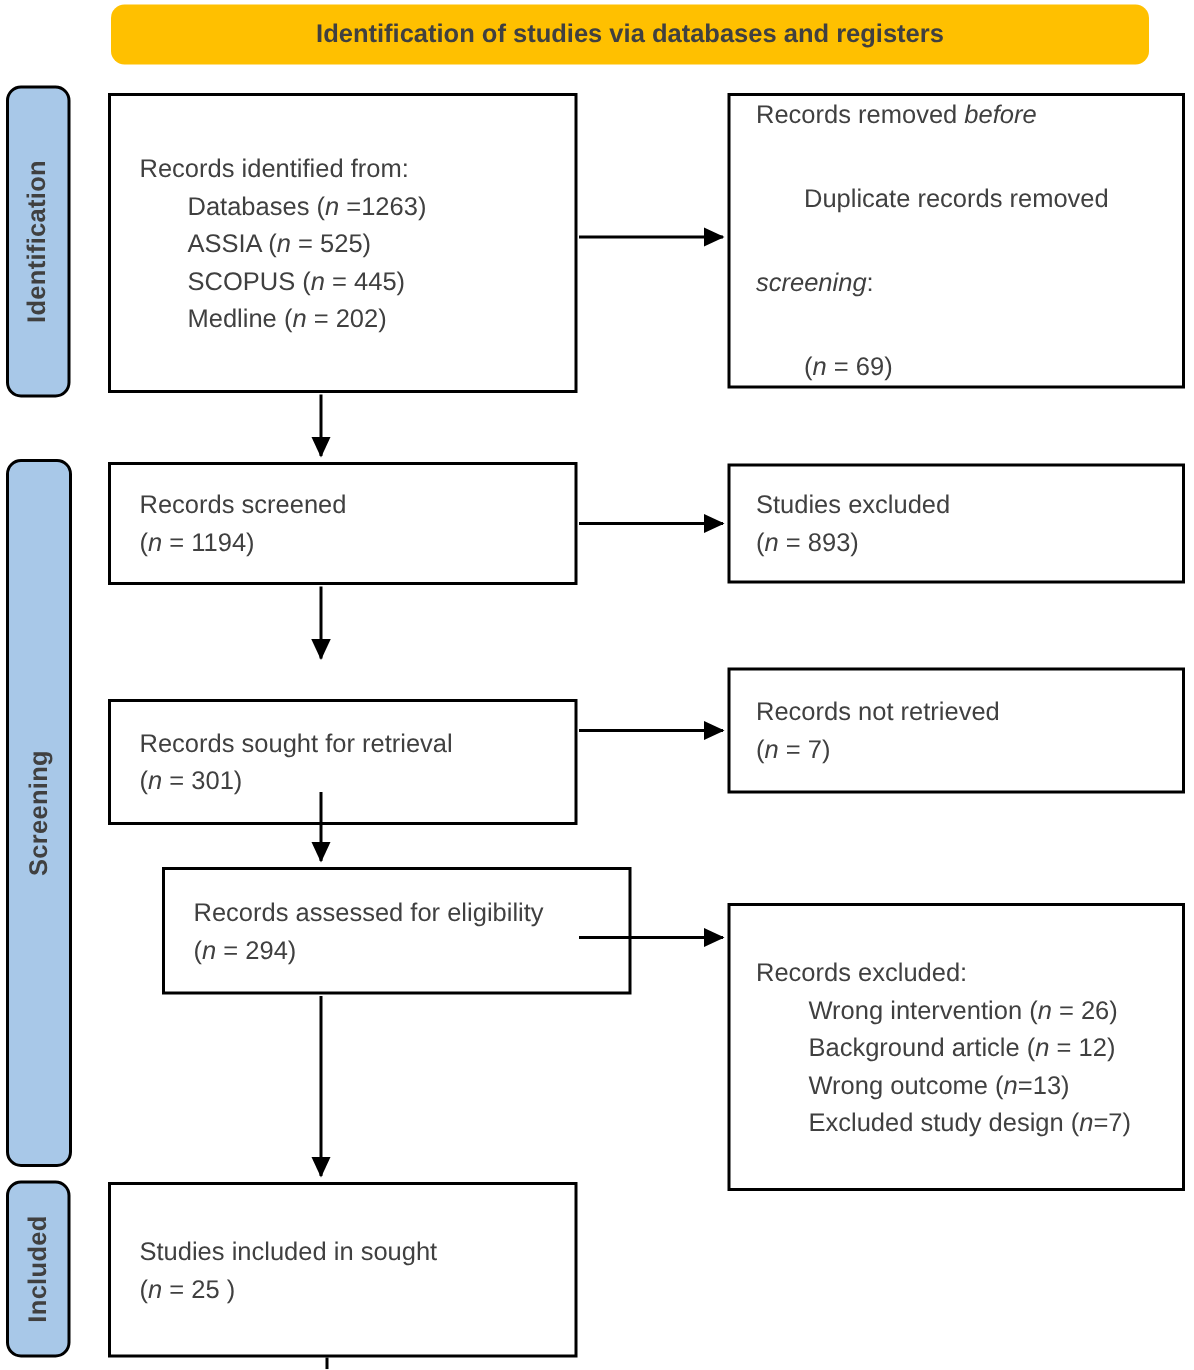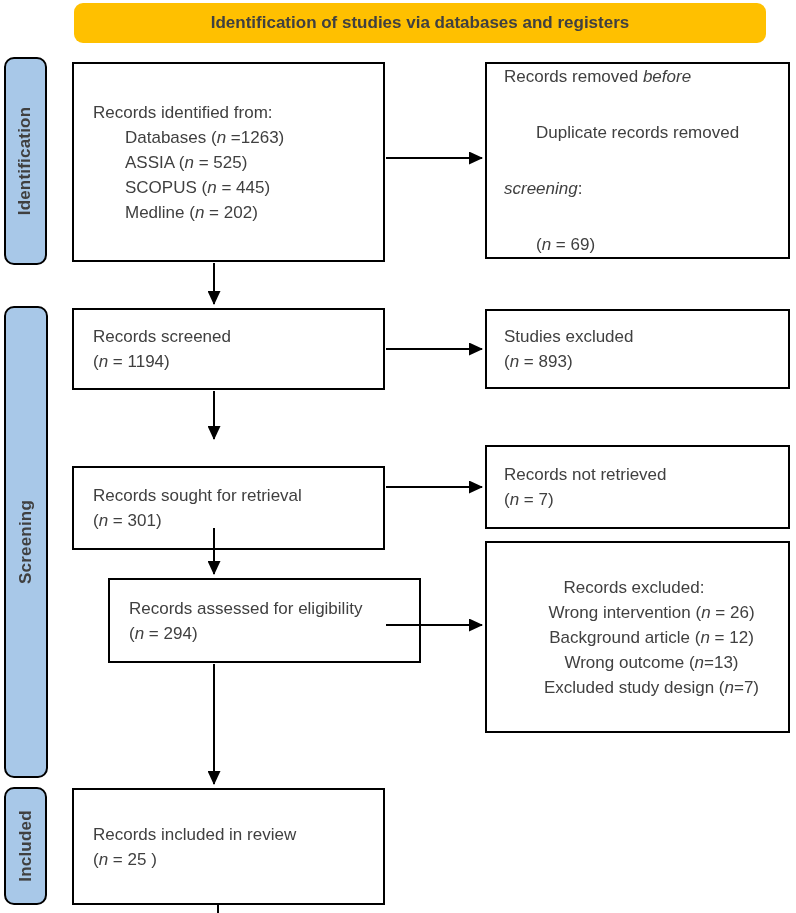--- a/index.html
+++ b/index.html
@@ -71,21 +71,21 @@
   
   .box-l1 { left: 72px; top: 62px;  width: 313px; height: 200px; }
   .box-l2 { left: 72px; top: 308px; width: 313px; height: 82px;  }
   .box-l3 { left: 72px; top: 443px; width: 313px; height: 84px; margin-top: 23px;  }
   .box-l4 { left: 72px; top: 578px; width: 313px; height: 85px; margin-left: 36px;  }
   .box-l5 { left: 72px; top: 788px; width: 313px; height: 117px; }
   
   .box-r1 { left: 485px; top: 62px;  width: 305px; height: 197px; padding-left: 17px; justify-content: space-between; }
   .box-r2 { left: 485px; top: 309px; width: 305px; height: 80px;  padding-left: 17px; }
   .box-r3 { left: 485px; top: 445px; width: 305px; height: 84px;  padding-left: 17px; }
-  .box-r4 { left: 485px; top: 541px; width: 305px; height: 192px; padding-left: 17px; text-align: center; }
+  .box-r4 { left: 485px; top: 602px; width: 305px; height: 192px; padding-left: 17px; }
   .box-r4 .line.indent { padding-left: 35px; }
 
   svg.arrows {
     position: absolute;
     left: 0;
     top: 0;
     pointer-events: none;
   }
 </style>
 </head>
@@ -139,21 +139,21 @@
       <div class="line">(<i>n</i> = 294)</div>
     </div>
   <div class="box box-r4">
       <div class="line">Records excluded:</div>
       <div class="line indent">Wrong intervention (<i>n</i> = 26)</div>
       <div class="line indent">Background article (<i>n</i> = 12)</div>
       <div class="line indent">Wrong outcome (<i>n</i>=13)</div>
       <div class="line indent">Excluded study design (<i>n</i>=7)</div>
     </div>
   <div class="box box-l5">
-      <div class="line">Records included in review</div>
+      <div class="line">Studies included in sought</div>
       <div class="line">(<i>n</i> = 25 )</div>
     </div>
 
   <svg class="arrows" width="796" height="913" viewBox="0 0 796 913">
     <defs>
       <marker id="ah" markerUnits="userSpaceOnUse" markerWidth="15" markerHeight="13" refX="13" refY="6.5" orient="auto">
         <path d="M0,0 L14,6.5 L0,13 Z" fill="#000"></path>
       </marker>
     </defs>
     <line x1="386" y1="158" x2="482" y2="158" stroke="#000" stroke-width="2" marker-end="url(#ah)"></line>

